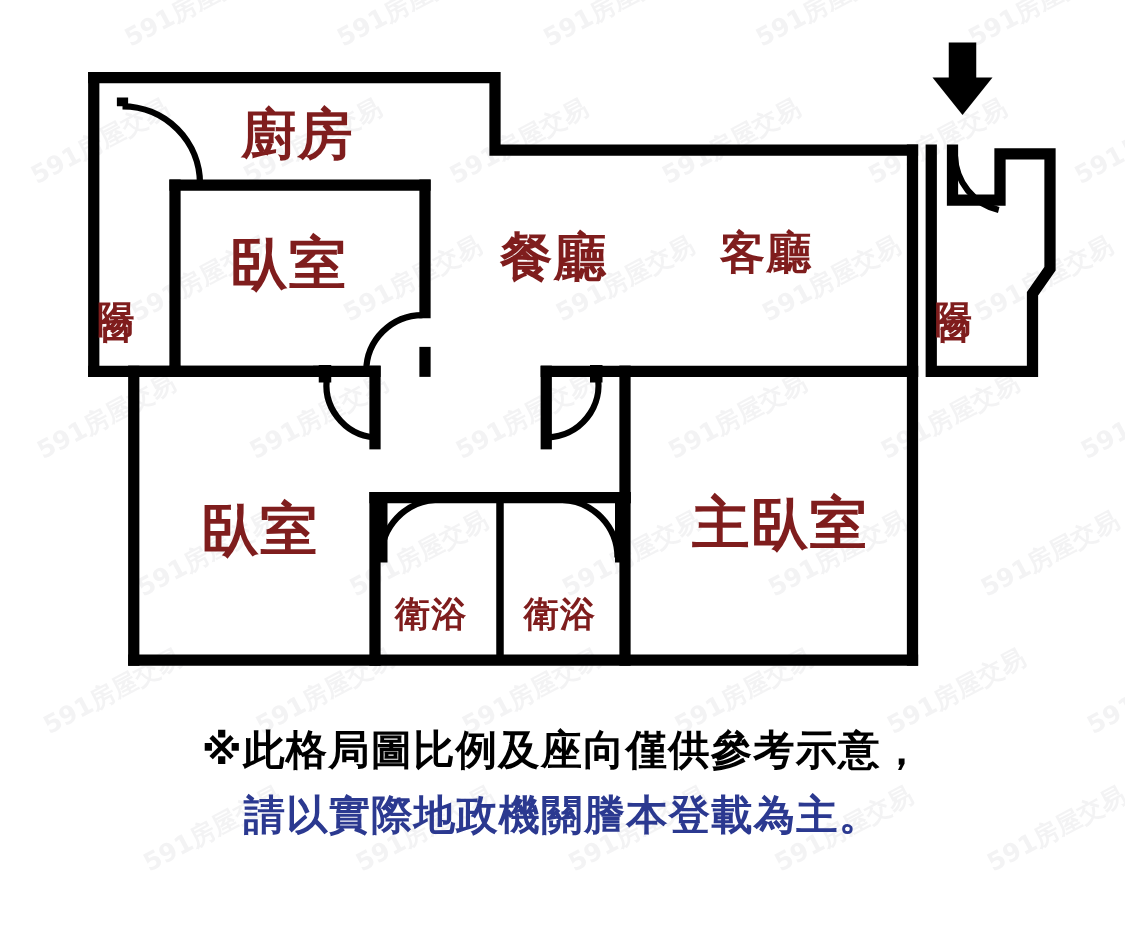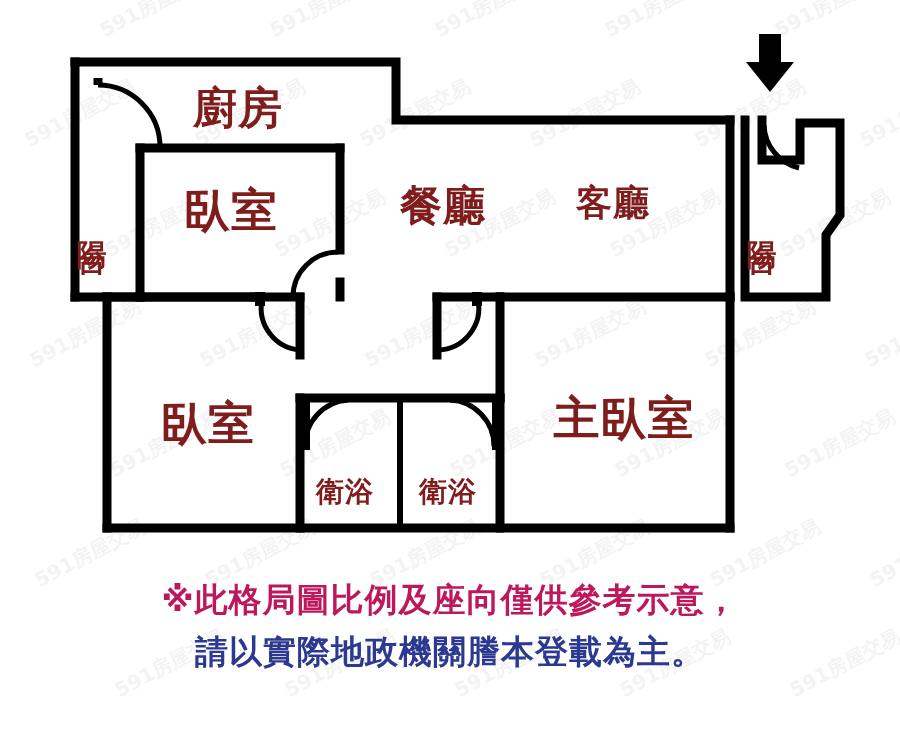--- a/index.html
+++ b/index.html
@@ -197,16 +197,16 @@
       <div class="room-label" style="left: 168px; top: 182px; width: 126px; height: 56px; font-size: 46px; display: flex; align-items: center; justify-content: center;">臥室</div>
       <div class="room-label" style="left: 384px; top: 180px; width: 118px; height: 52px; font-size: 42px; display: flex; align-items: center; justify-content: center;">餐廳</div>
       <div class="room-label" style="left: 536px; top: 170px; width: 154px; height: 66px; font-size: 36px; display: flex; align-items: center; justify-content: center;">客廳</div>
       <div class="room-label vert" style="left: 748px; top: 165px; width: 28px; height: 110px; font-size: 30px; display: flex; align-items: center; justify-content: center;">陽台</div>
       <div class="room-label" style="left: 145px; top: 395px; width: 126px; height: 56px; font-size: 46px; display: flex; align-items: center; justify-content: center;">臥室</div>
       <div class="room-label" style="left: 305px; top: 475px; width: 80px; height: 34px; font-size: 28px; display: flex; align-items: center; justify-content: center;">衛浴</div>
       <div class="room-label" style="left: 408px; top: 475px; width: 80px; height: 34px; font-size: 28px; display: flex; align-items: center; justify-content: center;">衛浴</div>
       <div class="room-label" style="left: 534px; top: 390px; width: 180px; height: 56px; font-size: 46px; display: flex; align-items: center; justify-content: center;">主臥室</div>
     </div>
 
-  <div class="caption" id="caption-line1" style="color: #be185d;">※此格局圖比例及座向僅供參考示意，</div>
+  <div class="caption" id="caption-line1" style="color: #000000;">※此格局圖比例及座向僅供參考示意，</div>
   <div class="caption" id="caption-line2" style="color: rgb(43, 57, 144);">請以實際地政機關謄本登載為主。</div>
 
 </div>
 
 </body></html>

